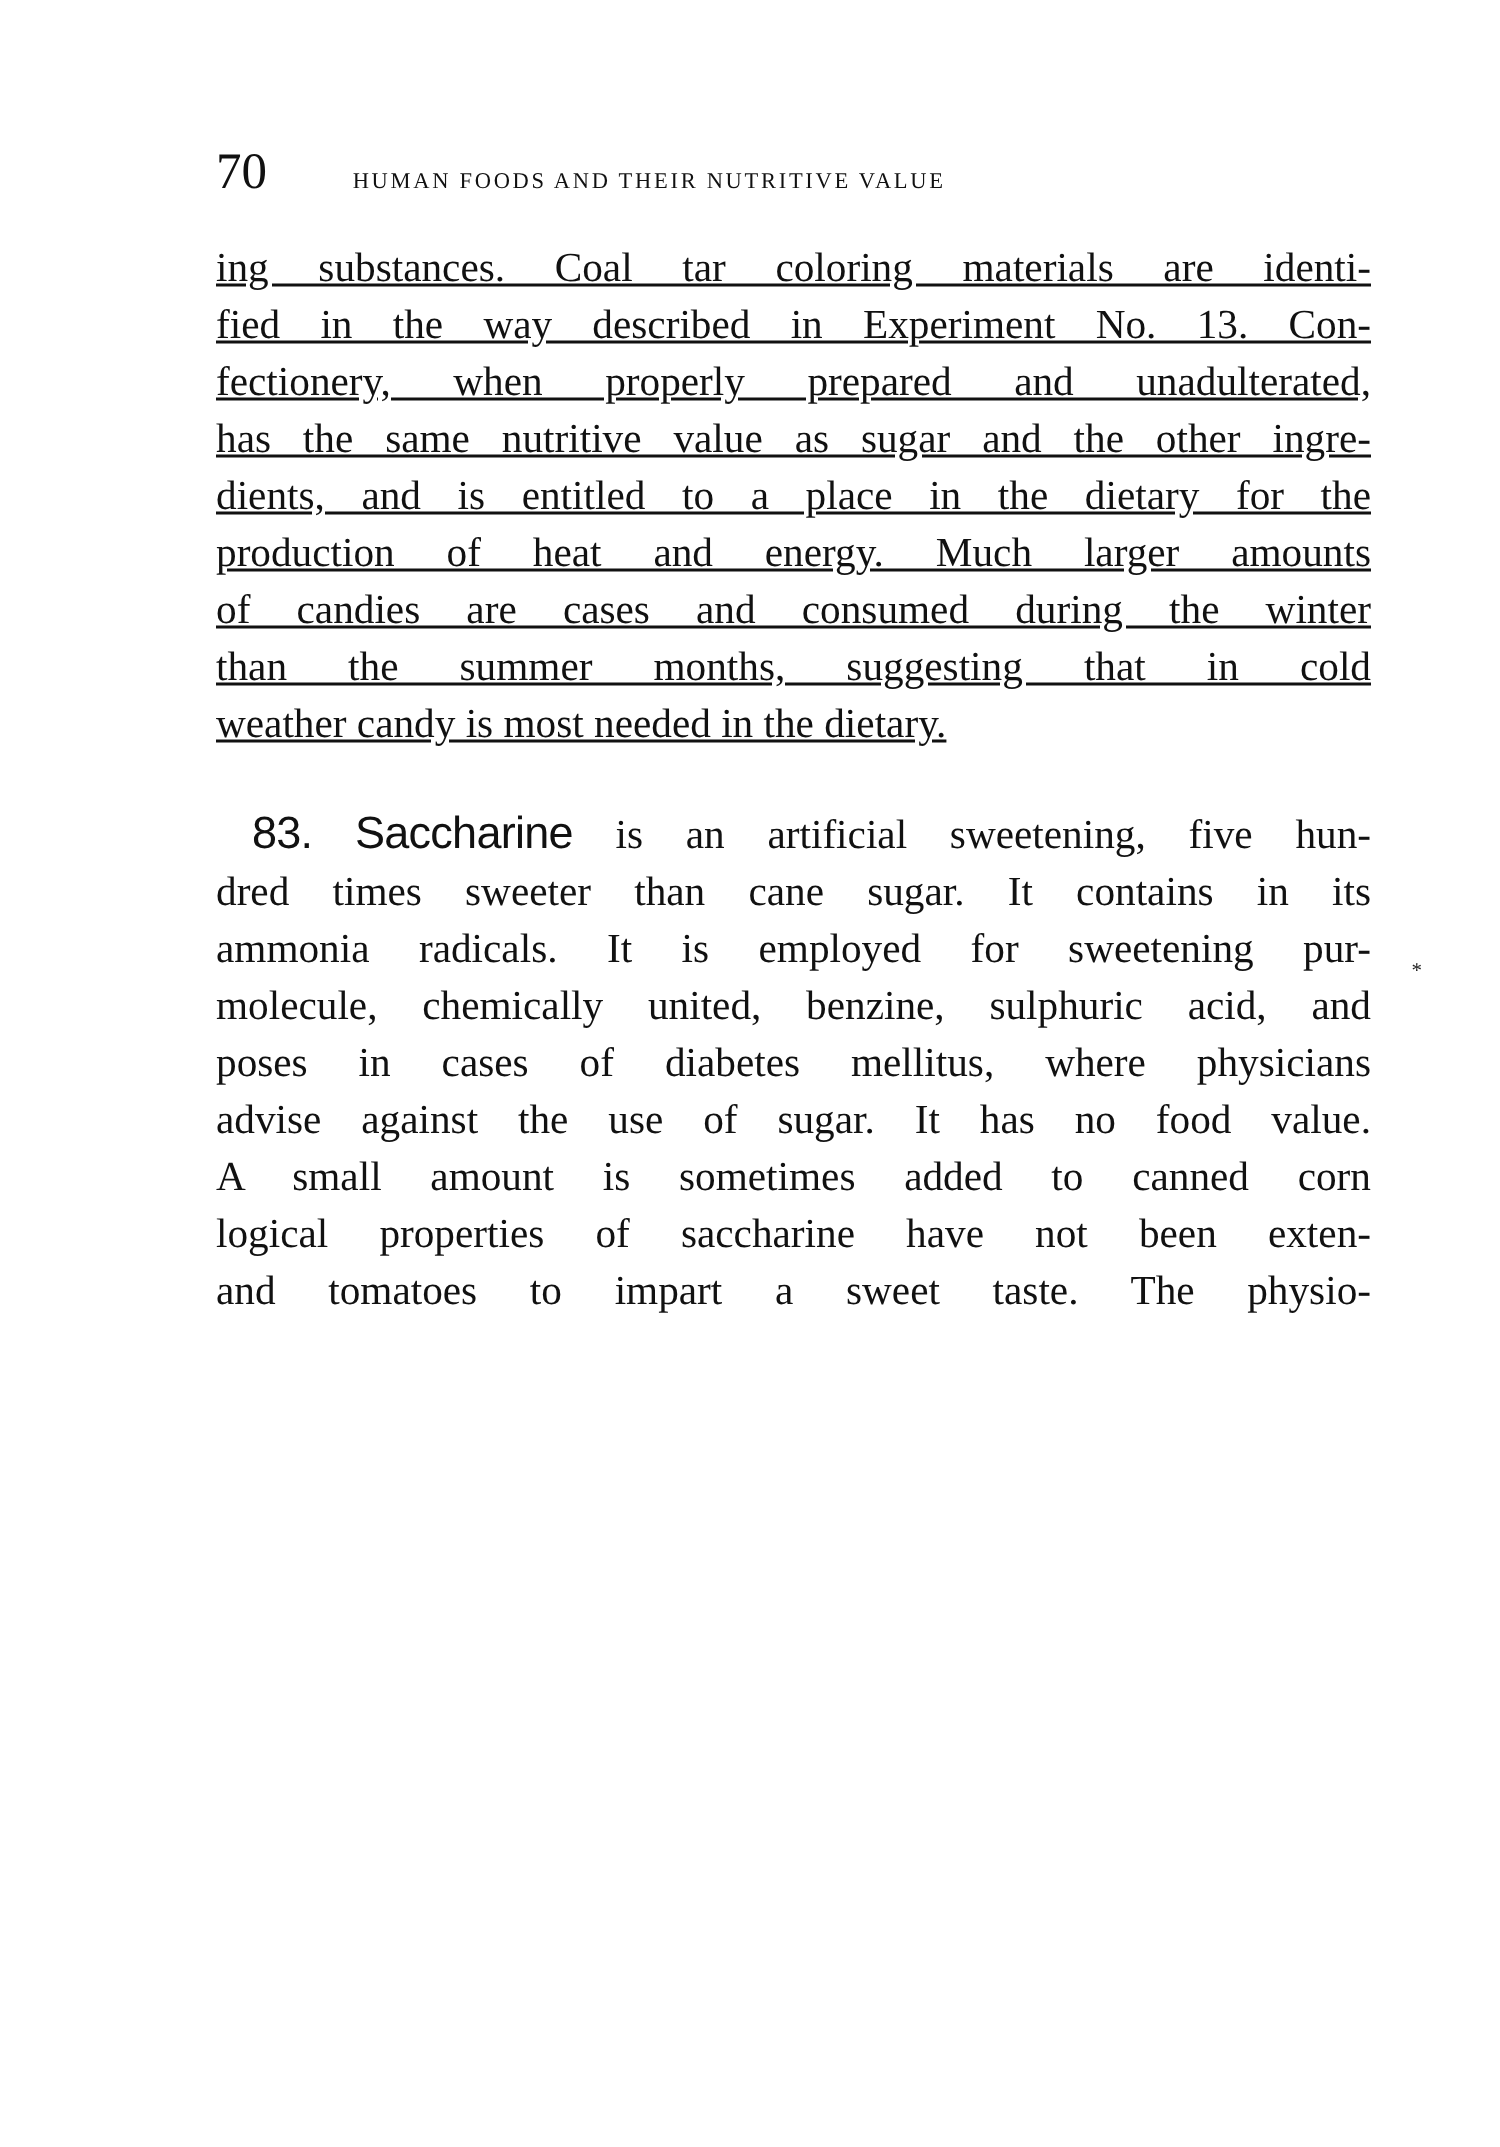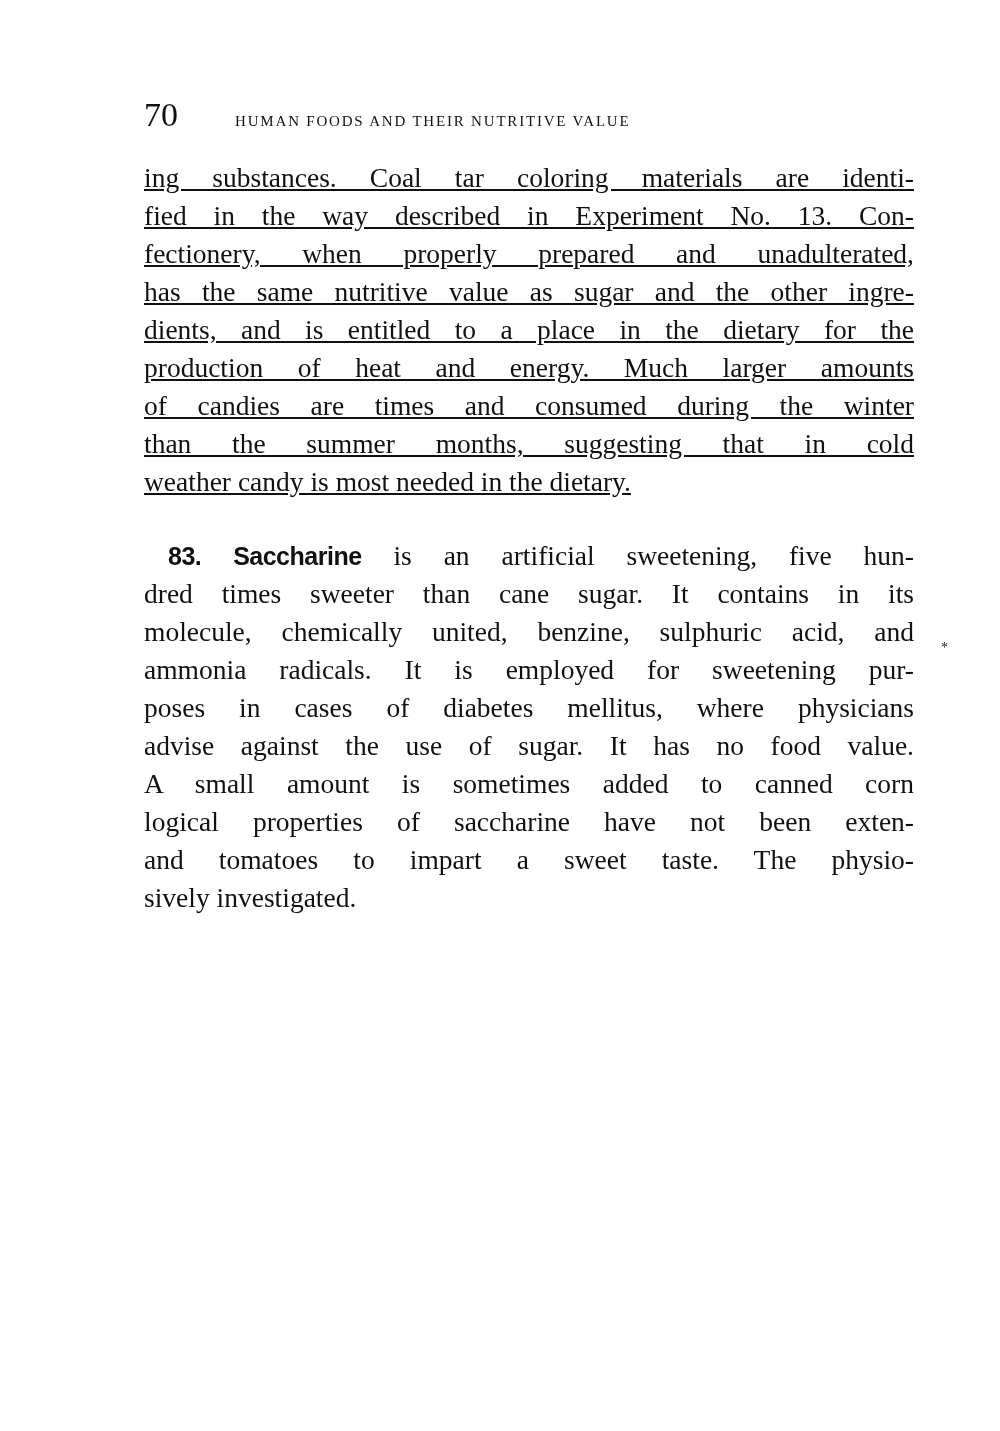--- a/index.html
+++ b/index.html
@@ -50,22 +50,22 @@
       white-space: nowrap;
       overflow: visible;
     }
     .line.last {
       text-align-last: left;
     }
     .para-1 { top: 159px; text-decoration: underline; }
     .para-2 { top: 537px; }
     .section-number, .section-term {
       font-family: "Liberation Sans", "DejaVu Sans", sans-serif;
-      font-weight: bold;
-      font-size: 25px;
+      font-weight: normal;
+      font-size: 30px;
       letter-spacing: -0.5px;
     }
     .section-number {
       margin-left: 24px;
     }
     .stray-mark {
       position: absolute;
       left: 941px;
       top: 640px;
       font-size: 14px;
@@ -80,31 +80,30 @@
   <span class="running-title">HUMAN FOODS AND THEIR NUTRITIVE VALUE</span>
 </div>
 
 <div class="paragraph para-1">
   <span class="line">ing substances.  Coal tar coloring materials are identi-</span>
   <span class="line">fied in the way described in Experiment No. 13.  Con-</span>
   <span class="line">fectionery, when properly prepared and unadulterated,</span>
   <span class="line">has the same nutritive value as sugar and the other ingre-</span>
   <span class="line">dients, and is entitled to a place in the dietary for the</span>
   <span class="line">production of heat and energy.  Much larger amounts</span>
-  <span class="line">of candies are times and consumed during the winter</span>
+  <span class="line">of candies are cases and consumed during the winter</span>
   <span class="line">than the summer months, suggesting that in cold</span>
   <span class="line last">weather candy is most needed in the dietary.</span>
 </div>
 
 <div class="paragraph para-2">
   <span class="line"><span class="section-number">83.</span> <span class="section-term">Saccharine</span><span> is an artificial sweetening, five hun-</span></span>
   <span class="line">dred times sweeter than cane sugar.  It contains in its</span>
+  <span class="line">ammonia radicals.  It is employed for sweetening pur-</span>
   <span class="line">molecule, chemically united, benzine, sulphuric acid, and</span>
-  <span class="line">ammonia radicals.  It is employed for sweetening pur-</span>
   <span class="line">poses in cases of diabetes mellitus, where physicians</span>
   <span class="line">advise against the use of sugar.  It has no food value.</span>
   <span class="line">A small amount is sometimes added to canned corn</span>
   <span class="line">logical properties of saccharine have not been exten-</span>
   <span class="line">and tomatoes to impart a sweet taste.  The physio-</span>
-  <span class="line last">sively investigated.</span>
 </div>
 
 <span class="stray-mark">*</span>
 
 </body></html>

